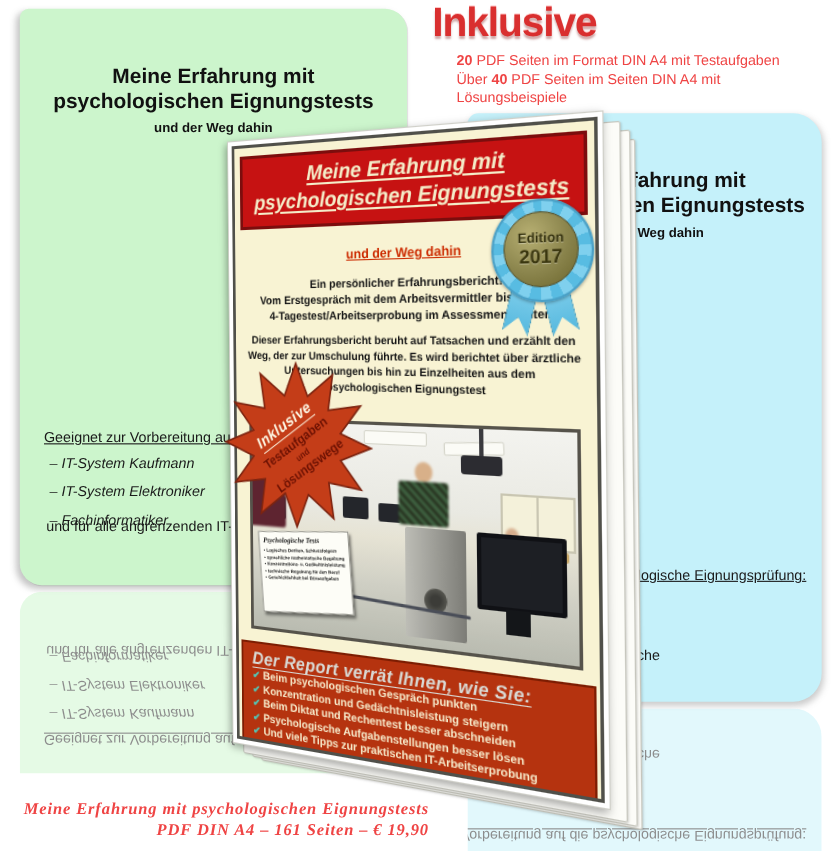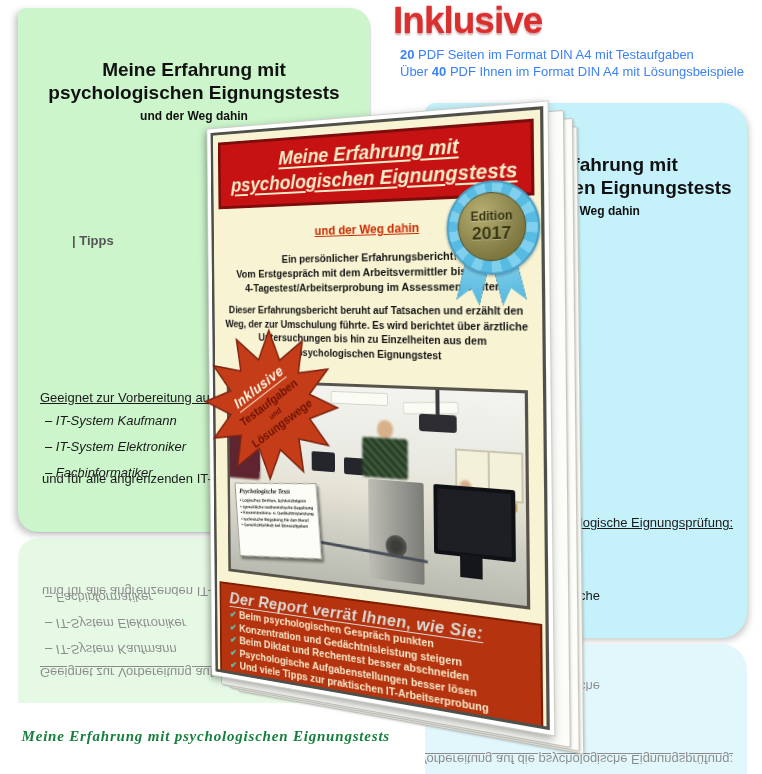--- a/index.html
+++ b/index.html
@@ -37,27 +37,27 @@
     transform:scaleY(-1);opacity:.5;filter:blur(.3px);box-shadow:none!important;}
   .green-refl .mirror-clone{width:352px;height:524px;}
   .cyan-refl .mirror-clone{width:322px;height:535px;}
   .refl::after{content:"";position:absolute;inset:0;
     background:linear-gradient(to bottom,rgba(255,255,255,.35),rgba(255,255,255,.9) 58%,#fff 90%);}
 
   
   .header{position:absolute;left:393px;top:0;width:365px;z-index:2;}
   .inklusive{font-size:37px;font-weight:bold;letter-spacing:-1px;color:#d92f2f;
     text-shadow:0 2px 2px rgba(120,0,0,.35),0 -1px 0 rgba(255,180,180,.8);}
-  .pdf-lines{margin-top:4px;margin-left:7px;font-size:13px;color:#3b82f6;line-height:17px;}
+  .pdf-lines{margin-top:4px;margin-left:22px;font-size:13px;color:#ef4444;line-height:17px;}
   .pdf-lines .b{font-weight:bold;}
 
   
   .footer-caption{position:absolute;left:18px;top:727px;width:372px;text-align:right;z-index:6;
     font-family:"Liberation Serif","DejaVu Serif",serif;font-style:italic;font-weight:bold;
-    color:#15803d;font-size:15px;line-height:19px;letter-spacing:.8px;}
+    color:#ef4444;font-size:15px;line-height:19px;letter-spacing:.8px;}
 
   
   .book-wrap{position:absolute;left:178px;top:98px;width:412px;height:640px;z-index:5;
     transform-origin:50% 28%;transform:perspective(780px) rotateY(-19deg) rotate(-0.6deg);}
   .page{position:absolute;background:#fcfcf8;border:1px solid #c6c6bd;border-radius:2px;
     box-shadow:1px 1px 2px rgba(0,0,0,.15);}
   .page-1{left:16px;top:26px;width:366px;height:588px;}
   .page-2{left:26px;top:34px;width:364px;height:582px;}
   .page-3{left:36px;top:42px;width:358px;height:576px;}
   .cover-rim{position:absolute;left:4px;top:16px;width:364px;height:590px;background:#ffffff;
@@ -146,21 +146,20 @@
 
 <div id="stage">
 
   <div class="card green-card">
     <div class="card-title">
       <div>Meine Erfahrung mit</div>
       <div>psychologischen Eignungstests</div>
     </div>
     <div class="card-subtitle">und der Weg dahin</div>
     <div class="feature-list">
-      <div>| Tipps</div>
     </div>
     <div class="suited-heading">Geeignet zur Vorbereitung auf die psychologische Eignungsprüfung:</div>
     <div class="prof-list">
       <div>– IT-System Kaufmann</div>
       <div>– IT-System Elektroniker</div>
       <div>– Fachinformatiker</div>
     </div>
     <div class="suited-footer">und für alle angrenzenden IT-Bereiche</div>
   </div>
 
@@ -191,21 +190,21 @@
 
     <div class="suited-heading">Geeignet zur Vorbereitung auf die psychologische Eignungsprüfung:</div>
     <div class="suited-footer">und für alle angrenzenden IT-Bereiche</div>
   </div>
     </div>
 
   <div class="header">
     <div class="inklusive">Inklusive</div>
     <div class="pdf-lines">
       <div><span class="b">20</span><span> PDF Seiten im Format DIN A4 mit Testaufgaben</span></div>
-      <div><span>Über </span><span class="b">40</span><span> PDF Ihnen im Format DIN A4 mit Lösungsbeispiele</span></div>
+      <div><span>Über </span><span class="b">40</span><span> PDF Seiten im Seiten DIN A4 mit Lösungsbeispiele</span></div>
     </div>
   </div>
 
   <div class="book-wrap">
     <div class="page page-3"></div>
     <div class="page page-2"></div>
     <div class="page page-1"></div>
 
     <div class="cover-rim">
       <div class="cover">
@@ -290,15 +289,16 @@
         <div class="s1">Inklusive</div>
         <div class="s2">Testaufgaben</div>
         <div class="s3">und</div>
         <div class="s4">Lösungswege</div>
       </div>
     </div>
   </div>
 
   <div class="footer-caption">
     <div>Meine Erfahrung mit psychologischen Eignungstests</div>
+    <div>PDF DIN A4 – 161 Seiten – € 19,90</div>
   </div>
 
 </div>
 
 </body></html>

